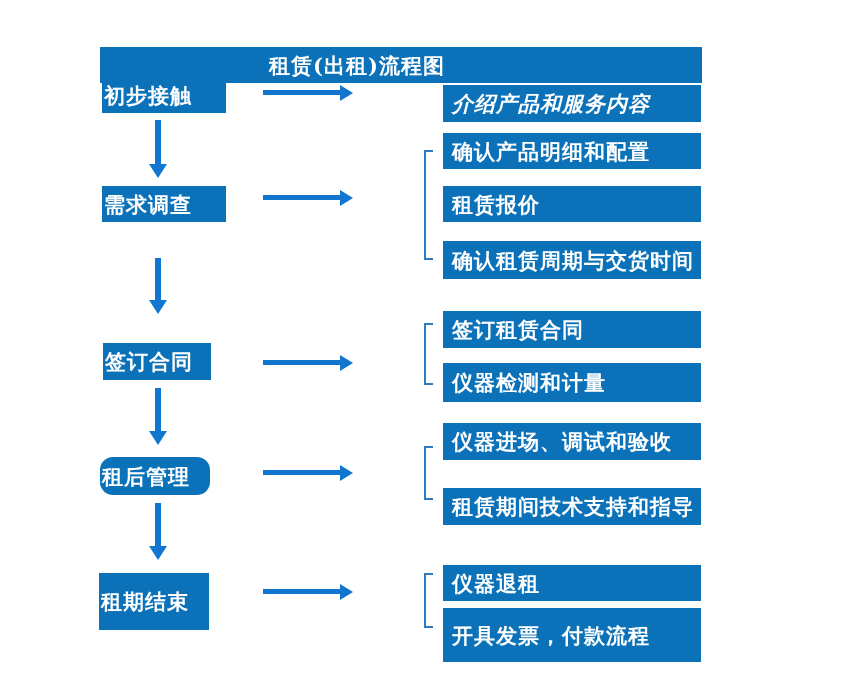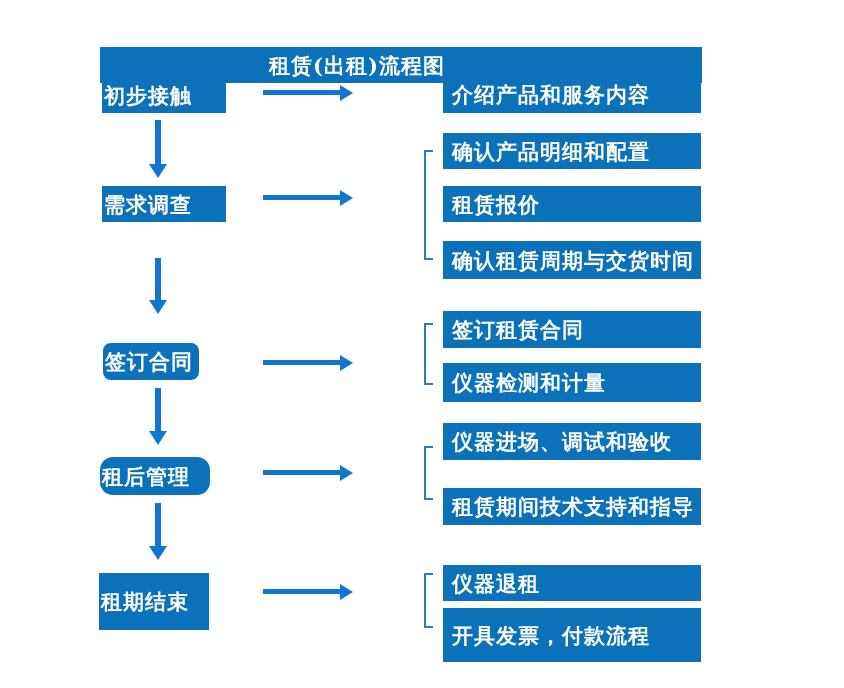--- a/index.html
+++ b/index.html
@@ -76,41 +76,41 @@
 <body>
 
 <div class="canvas">
 
   <div class="box title-bar">
     <span>租赁(出租)流程图</span>
   </div>
 
   <div class="box step-box" style="left:102px; top:77px;  width:124px; height:36px;">初步接触</div>
   <div class="box step-box" style="left:102px; top:186px; width:124px; height:36px;">需求调查</div>
-  <div class="box step-box" style="left:103px; top:343px; width:96px; height:37px;border-radius:8px;">签订合同</div>
+  <div class="box step-box" style="left:103px; top:343px; width:108px; height:37px;">签订合同</div>
   <div class="box step-box" style="left:100px; top:457px; width:110px; height:38px;border-radius:13px;">租后管理</div>
   <div class="box step-box" style="left:99px;  top:573px; width:110px; height:57px;">租期结束</div>
 
   <div class="v-arrow" style="top:120px; height:44px;"></div>
   <div class="v-arrow" style="top:258px; height:42px;"></div>
   <div class="v-arrow" style="top:388px; height:43px;"></div>
   <div class="v-arrow" style="top:503px; height:43px;"></div>
 
   <div class="h-arrow" style="top:90px;"></div>
   <div class="h-arrow" style="top:195px;"></div>
   <div class="h-arrow" style="top:360px;"></div>
   <div class="h-arrow" style="top:470px;"></div>
   <div class="h-arrow" style="top:589px;"></div>
 
   <div class="bracket" style="top:150px; height:110px;"></div>
   <div class="bracket" style="top:323px; height:62px;"></div>
   <div class="bracket" style="top:446px; height:54px;"></div>
   <div class="bracket" style="top:573px; height:55px;"></div>
 
-  <div class="box detail-box" style="top:76px;  height:37px;">介绍产品和服务内容</div>
+  <div class="box detail-box" style="top:85px;  height:37px;font-style:italic;">介绍产品和服务内容</div>
 
   <div class="box detail-box" style="top:133px; height:36px;">确认产品明细和配置</div>
   <div class="box detail-box" style="top:186px; height:36px;">租赁报价</div>
   <div class="box detail-box" style="top:241px; height:38px;">确认租赁周期与交货时间</div>
 
   <div class="box detail-box" style="top:311px; height:37px;">签订租赁合同</div>
   <div class="box detail-box" style="top:363px; height:39px;">仪器检测和计量</div>
 
   <div class="box detail-box" style="top:423px; height:37px;">仪器进场、调试和验收</div>
   <div class="box detail-box" style="top:488px; height:37px;">租赁期间技术支持和指导</div>

